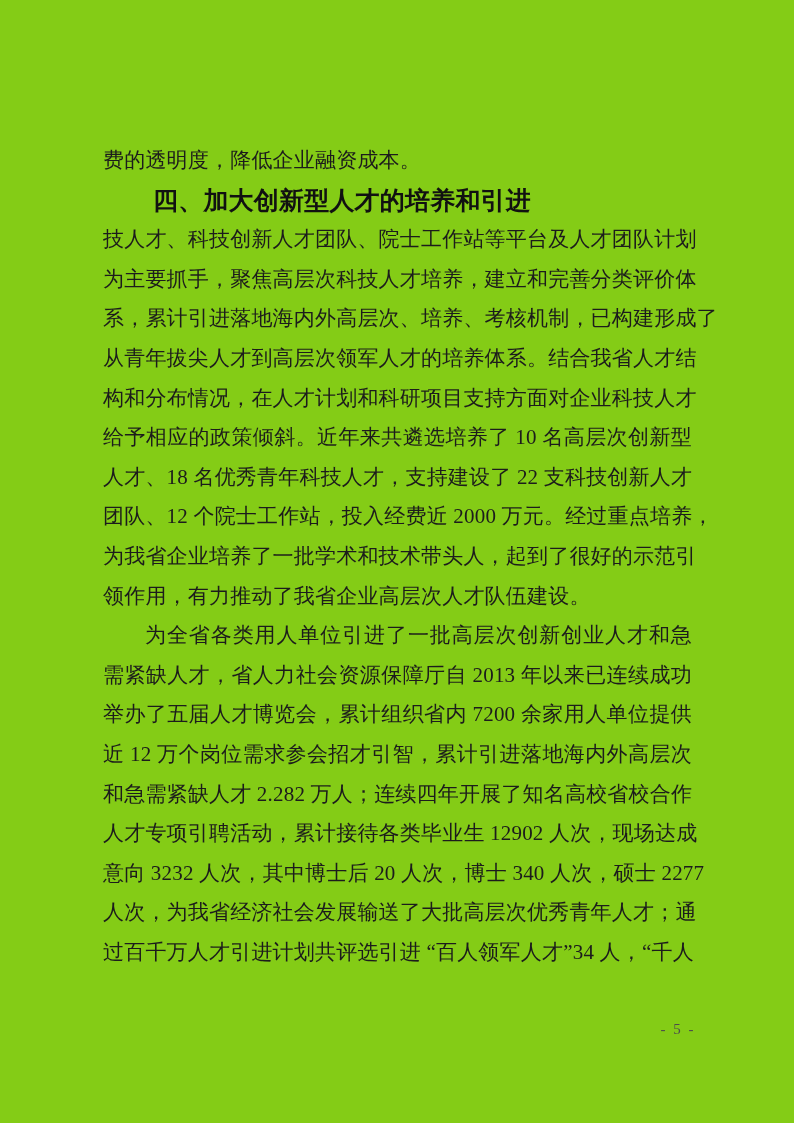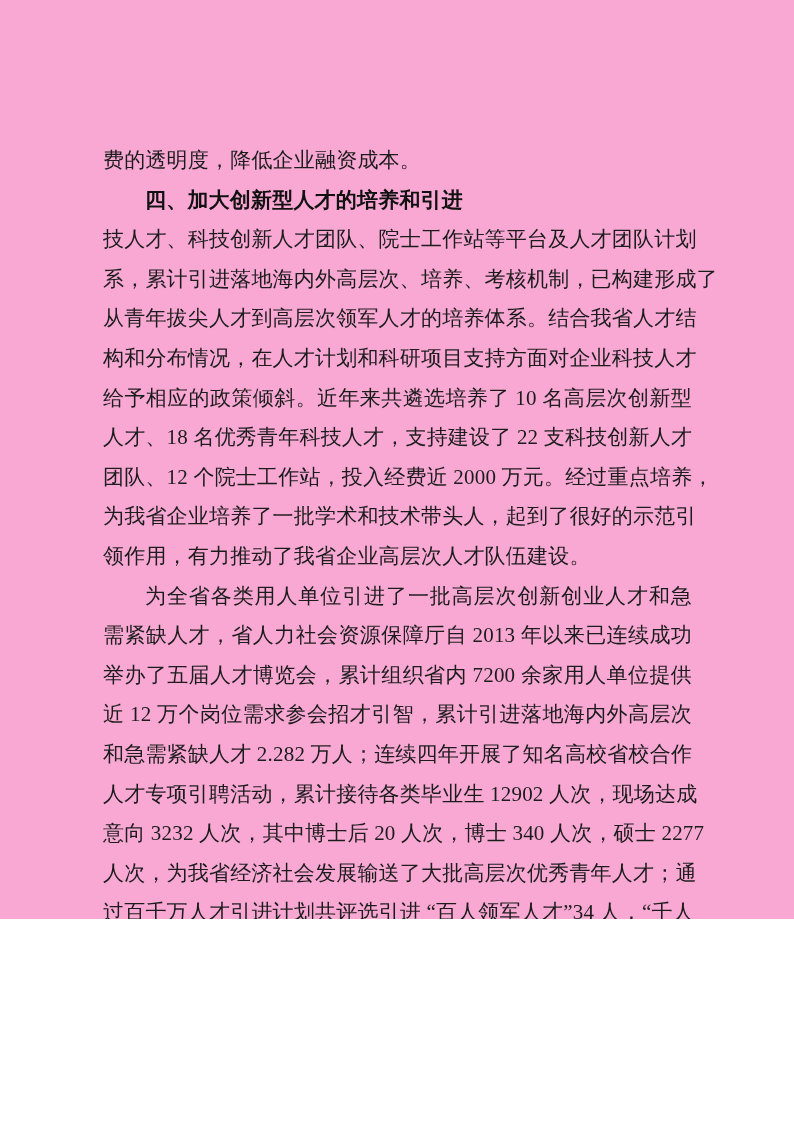--- a/index.html
+++ b/index.html
@@ -3,22 +3,22 @@
 <meta charset="utf-8">
 <style>
   * { margin: 0; padding: 0; box-sizing: border-box; }
   html, body {
     background: #ffffff;
     font-family: "Liberation Serif", "DejaVu Serif", serif;
   }
   .page {
     position: relative;
     width: 794px;
-    height: 919px;
-    background: #f9a8d4;
+    height: 1123px;
+    background: #84cc16;
     overflow: hidden;
     color: #1c1c1c;
   }
   .content {
     position: absolute;
     left: 103px;
     top: 141px;
     width: 589px;
   }
   .line {
@@ -37,21 +37,21 @@
   .line.no-fill {
     text-align: left;
     text-align-last: left;
   }
   .line.indent {
     text-indent: 2em;
   }
   .line.heading {
     font-family: Liberation Serif, serif;
     font-weight: 700;
-    font-size: 21px;
+    font-size: 25px;
     text-indent: 2em;
     color: #111111;
   }
   .page-number {
     position: absolute;
     top: 1017px;
     left: 648px;
     width: 60px;
     height: 24px;
     line-height: 24px;
@@ -64,20 +64,21 @@
 </style>
 </head>
 <body>
 
 <div class="page">
   <div class="content">
     <div class="line no-fill">费的透明度，降低企业融资成本。</div>
     <div class="line no-fill heading">四、加大创新型人才的培养和引进</div>
     <div>
         <div class="line">技人才、科技创新人才团队、院士工作站等平台及人才团队计划</div>
+        <div class="line">为主要抓手，聚焦高层次科技人才培养，建立和完善分类评价体</div>
         <div class="line">系，累计引进落地海内外高层次、培养、考核机制，已构建形成了</div>
         <div class="line">从青年拔尖人才到高层次领军人才的培养体系。结合我省人才结</div>
         <div class="line">构和分布情况，在人才计划和科研项目支持方面对企业科技人才</div>
         <div class="line">给予相应的政策倾斜。近年来共遴选培养了 10 名高层次创新型</div>
         <div class="line">人才、18 名优秀青年科技人才，支持建设了 22 支科技创新人才</div>
         <div class="line">团队、12 个院士工作站，投入经费近 2000 万元。经过重点培养，</div>
         <div class="line">为我省企业培养了一批学术和技术带头人，起到了很好的示范引</div>
         <div class="line no-fill">领作用，有力推动了我省企业高层次人才队伍建设。</div>
       </div>
     <div>

